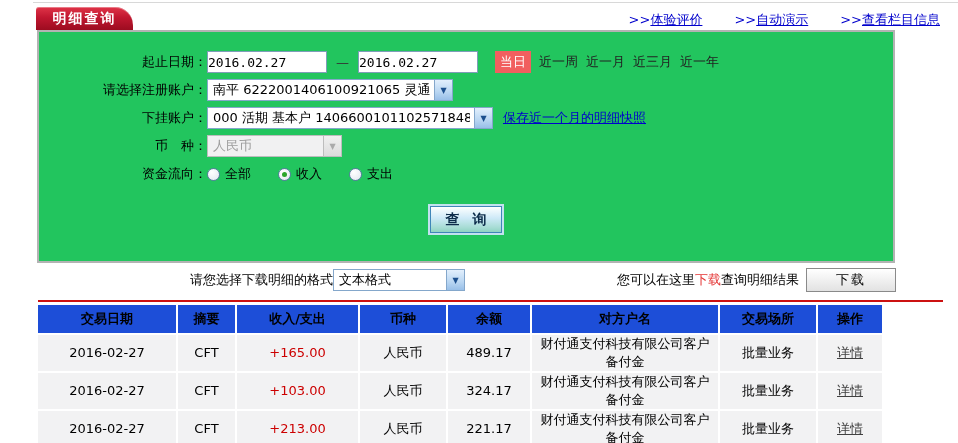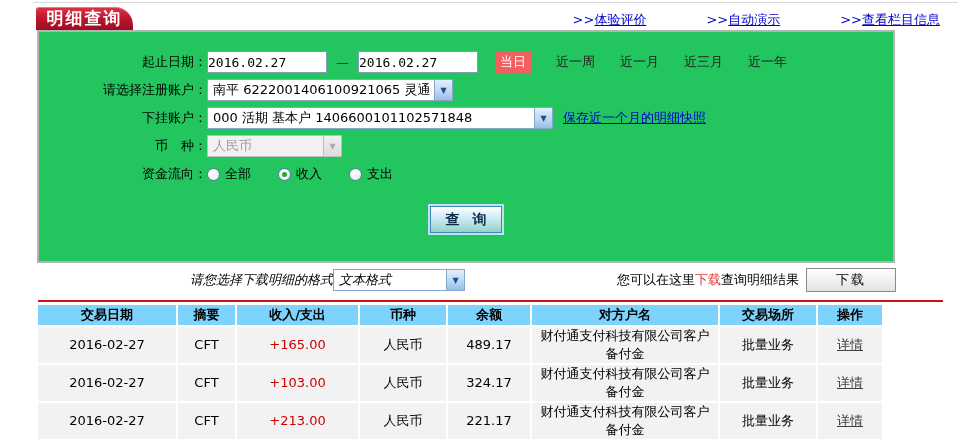--- a/index.html
+++ b/index.html
@@ -9,27 +9,27 @@
     font-family:"DejaVu Sans","Liberation Sans",sans-serif;
     font-size:13px;color:#000;
   }
   .top-line{position:absolute;left:33px;top:2px;width:925px;height:1px;background:#d8d8d8;}
 
   
   .tab{
     position:absolute;left:36px;top:7px;width:97px;height:23px;
     background:linear-gradient(180deg,#e03448 0%,#c11730 45%,#9c0c20 100%);
     border-radius:3px 18px 0 0;
-    color:#fff;font-weight:bold;font-size:17px;letter-spacing:2px;
+    color:#fff;font-weight:bold;font-size:14px;letter-spacing:2px;
     display:flex;align-items:center;justify-content:center;
     box-shadow:inset 0 1px 0 rgba(255,255,255,.35);
   }
 
   
-  .top-links{position:absolute;top:11px;right:18px;display:flex;gap:60px;}
+  .top-links{position:absolute;top:11px;right:18px;display:flex;gap:32px;}
   .top-links .lk{color:#0000cc;font-size:13px;cursor:pointer;white-space:nowrap;}
   .top-links .lk .pfx{text-decoration:none;}
   .top-links .lk .txt{text-decoration:underline;}
 
   
   .form-box{
     position:absolute;left:37px;top:30px;width:858px;height:233px;
     background:#22c55e;border:2px solid #b3b3b3;box-sizing:border-box;
     padding-top:16px;
   }
@@ -39,21 +39,21 @@
   .date-input{
     width:118px;height:20px;border:1px solid #7f9db9;background:#fff;
     text-align:left;font-size:13px;font-family:"DejaVu Sans Mono","Liberation Mono",monospace;
     padding:0;margin:0;
   }
   .dash{margin:0 9px;color:#333;}
   .badge-today{
     margin-left:17px;background:#f15f5f;color:#fff;
     padding:2px 5px;font-size:13px;cursor:pointer;
   }
-  .quick{margin-left:25px;color:#222;cursor:pointer;}
+  .quick{margin-left:8px;color:#222;cursor:pointer;}
 
   
   .xp-select{
     height:22px;border:1px solid #84a7cb;background:#fff;
     display:flex;align-items:center;position:relative;
     padding-left:5px;box-sizing:border-box;font-size:13px;cursor:pointer;
   }
   .xp-select .val{flex:1;white-space:nowrap;overflow:hidden;}
   .xp-select .arrow{
     width:17px;align-self:stretch;margin-left:4px;
@@ -61,21 +61,21 @@
     border-left:1px solid #84a7cb;
     display:flex;align-items:center;justify-content:center;
     color:#1c4f8d;font-size:8px;
   }
   .xp-select.disabled{border-color:#bdbdbd;background:#f1f1f2;color:#9d9d9d;cursor:default;}
   .xp-select.disabled .arrow{
     background:linear-gradient(180deg,#f0f0f0,#dcdcdc);
     border-left-color:#bdbdbd;color:#aaaaaa;
   }
   .w-reg{width:246px;}
-  .w-sub{width:346px;}
+  .w-sub{width:286px;}
   .w-cur{width:135px;}
   .w-fmt{width:132px;gap:44px;}
 
   .snap-link{margin-left:10px;color:#0000cc;text-decoration:underline;cursor:pointer;}
 
   
   .radio-item{display:flex;align-items:center;margin-right:27px;cursor:pointer;}
   .radio{
     width:13px;height:13px;border-radius:50%;border:1px solid #5b7da3;
     background:radial-gradient(circle at 35% 30%,#ffffff 0%,#e9eef4 70%,#d5dde6 100%);
@@ -93,39 +93,39 @@
     border:1px solid #3f86b8;border-radius:0;
     background:linear-gradient(180deg,#fdffff 0%,#cde9f7 45%,#a9ddd6 80%,#8fd3c2 100%);
     font-size:14px;font-weight:bold;color:#0c2c4a;letter-spacing:4px;
     display:flex;align-items:center;justify-content:center;
     box-shadow:0 0 0 2px #c2e1ef,0 1px 2px rgba(0,0,0,.2);
     cursor:pointer;padding-left:4px;box-sizing:border-box;
   }
 
   
   .download-row{position:absolute;left:0;top:267px;width:958px;height:26px;}
-  .dl-left{position:absolute;left:190px;top:0;height:26px;display:flex;align-items:center;font-style:italic;}
+  .dl-left{position:absolute;left:190px;top:0;height:26px;display:flex;align-items:center;}
   .dl-right{position:absolute;left:617px;top:0;height:26px;display:flex;align-items:center;}
   .dl-red{color:#e43333;cursor:pointer;}
   .dl-btn{
     width:90px;height:24px;margin-left:7px;
     border:1px solid #8a8a8a;background:linear-gradient(180deg,#ffffff,#e2e2e2);
     display:flex;align-items:center;justify-content:center;
     font-size:13px;color:#000;letter-spacing:2px;cursor:pointer;box-sizing:border-box;
   }
 
   .red-line{position:absolute;left:38px;top:300px;width:905px;height:2px;background:#cc1111;}
 
   
   .result-table{
     position:absolute;left:36px;top:303px;
     border-collapse:separate;border-spacing:2px;table-layout:fixed;
   }
   .result-table th{
-    background:#7dd3fc;height:20px;font-size:13px;font-weight:bold;
+    background:#1d4ed8;height:28px;font-size:13px;font-weight:bold;
     text-align:center;padding:0 2px;white-space:nowrap;
   }
   .result-table td{
     background:#f2f2f3;height:36px;font-size:13px;text-align:center;
     padding:0 4px;line-height:1.35;
   }
   .amt{color:#cc0000;}
   .detail-link{color:#404040;text-decoration:underline;cursor:pointer;}
 </style>
 </head>

